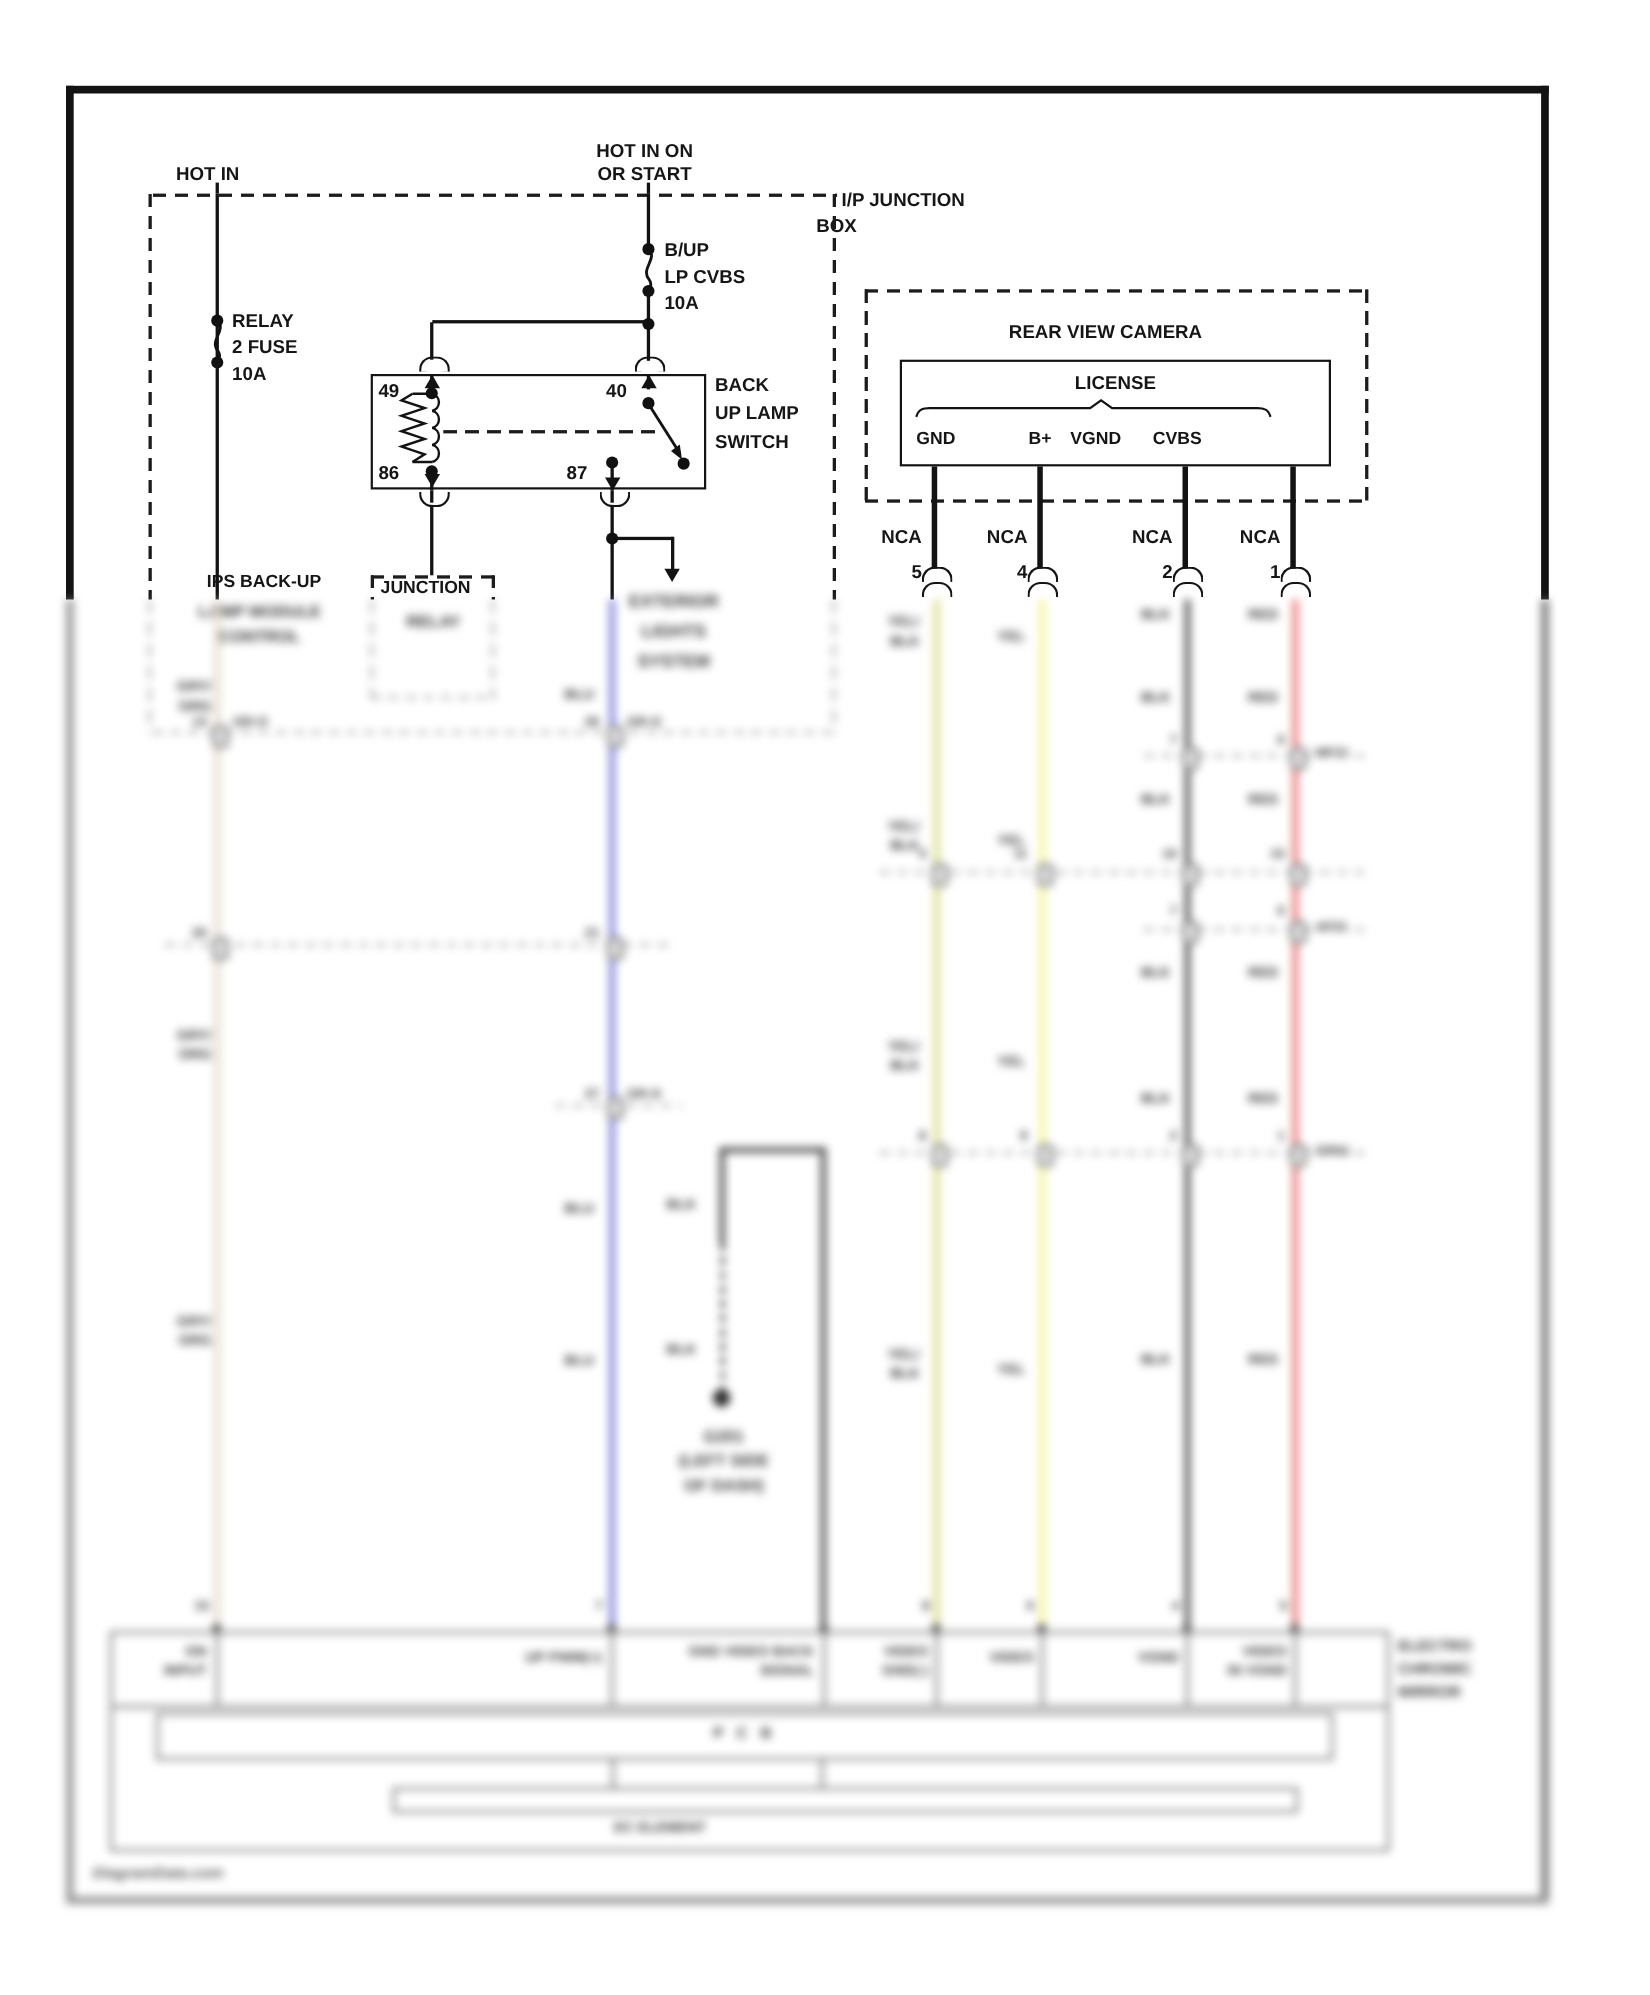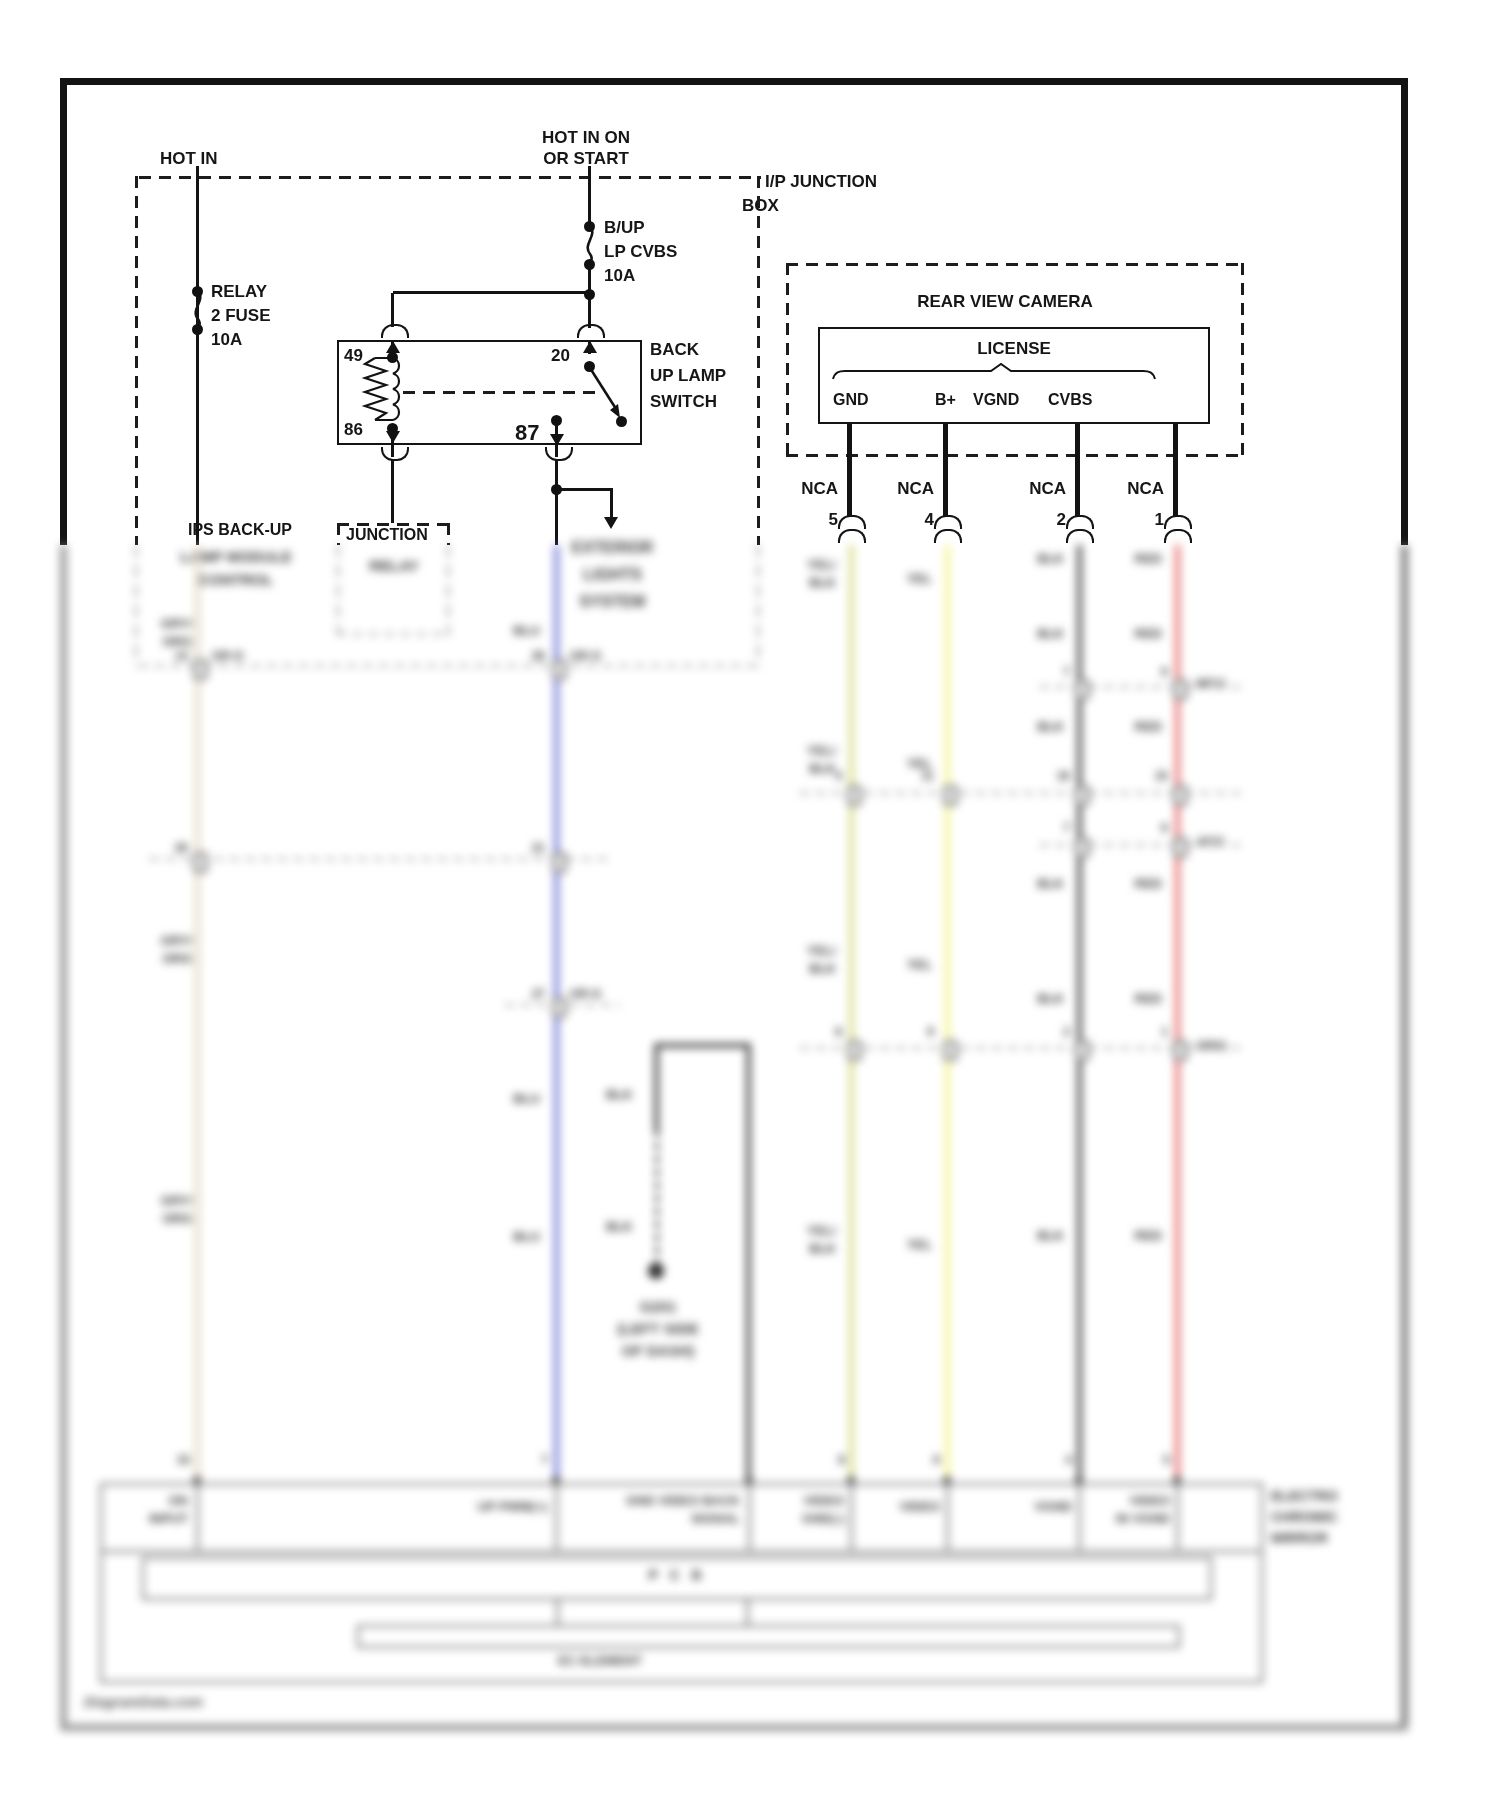--- a/index.html
+++ b/index.html
@@ -55,23 +55,23 @@
       <div>10A</div>
     </div>
 
     <div class="t" style="left:604px;top:216px;font-size:17px;line-height:24px;">
       <div>B/UP</div>
       <div>LP CVBS</div>
       <div>10A</div>
     </div>
 
     <div class="t" style="left:344px;top:346px;font-size:17px;">49</div>
-    <div class="t" style="left:551px;top:346px;font-size:17px;">20</div>
+    <div class="t" style="left:551px;top:346px;font-size:17px;">40</div>
     <div class="t" style="left:344px;top:420px;font-size:17px;">86</div>
-    <div class="t" style="left:515px;top:420px;font-size:22px;text-align:center;">87</div>
+    <div class="t" style="left:515px;top:420px;font-size:17px;text-align:center;">87</div>
 
     <div class="t" style="left:650px;top:337px;font-size:17px;line-height:26px;">
       <div>BACK</div>
       <div>UP LAMP</div>
       <div>SWITCH</div>
     </div>
 
     <div class="t center" style="left:880px;top:292px;width:250px;font-size:17px;">REAR VIEW CAMERA</div>
     <div class="t center" style="left:939px;top:339px;width:150px;font-size:17px;">LICENSE</div>
     <div class="t" style="left:833px;top:391px;font-size:16px;">GND</div>

